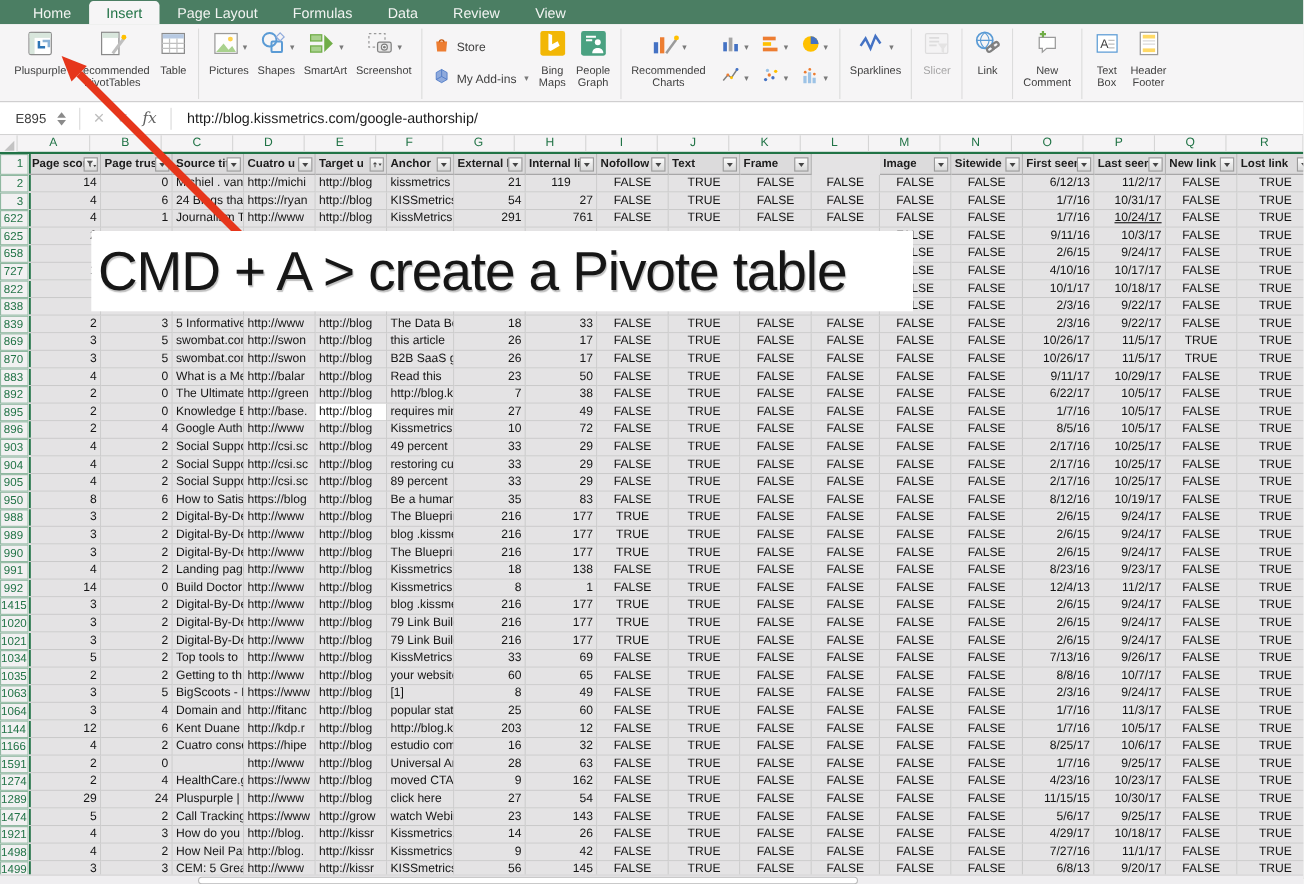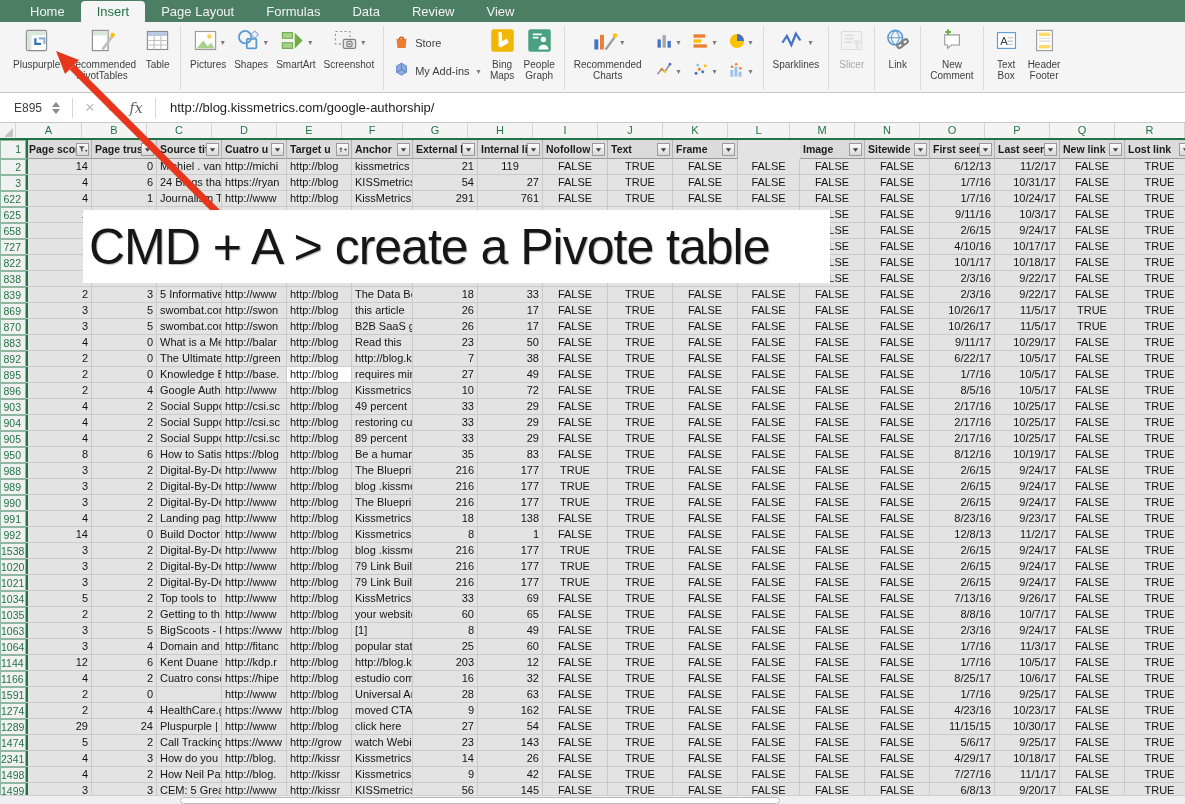--- a/index.html
+++ b/index.html
@@ -602,21 +602,21 @@
           <div class="c al" style="width: 61px;">KissMetrics b</div>
           <div class="c ar" style="width: 65px;">291</div>
           <div class="c ar" style="width: 65px;">761</div>
           <div class="c ac" style="width: 65px;">FALSE</div>
           <div class="c ac" style="width: 65px;">TRUE</div>
           <div class="c ac" style="width: 65px;">FALSE</div>
           <div class="c ac" style="width: 62px;">FALSE</div>
           <div class="c ac" style="width: 65px;">FALSE</div>
           <div class="c ac" style="width: 65px;">FALSE</div>
           <div class="c ar" style="width: 65px;">1/7/16</div>
-          <div class="c ar" style="width: 65px;">10/24/17</div>
+          <div class="c ar" style="width: 65px; text-decoration: underline;">10/24/17</div>
           <div class="c ac" style="width: 65px;">FALSE</div>
           <div class="c ac" style="width: 70px;">TRUE</div>
         </div>
         <div class="r">
           <div class="rh">625</div>
           <div class="c ar c0" style="width: 66px;">2</div>
           <div class="c ar" style="width: 65px;"></div>
           <div class="c al" style="width: 65px;"></div>
           <div class="c al" style="width: 65px;"></div>
           <div class="c al" style="width: 65px;"></div>
@@ -1042,27 +1042,27 @@
           <div class="c al" style="width: 65px;">http://blog</div>
           <div class="c al" style="width: 61px;">Kissmetrics</div>
           <div class="c ar" style="width: 65px;">8</div>
           <div class="c ar" style="width: 65px;">1</div>
           <div class="c ac" style="width: 65px;">FALSE</div>
           <div class="c ac" style="width: 65px;">TRUE</div>
           <div class="c ac" style="width: 65px;">FALSE</div>
           <div class="c ac" style="width: 62px;">FALSE</div>
           <div class="c ac" style="width: 65px;">FALSE</div>
           <div class="c ac" style="width: 65px;">FALSE</div>
-          <div class="c ar" style="width: 65px;">12/8/13</div>
+          <div class="c ar" style="width: 65px;">12/4/13</div>
           <div class="c ar" style="width: 65px;">11/2/17</div>
           <div class="c ac" style="width: 65px;">FALSE</div>
           <div class="c ac" style="width: 70px;">TRUE</div>
         </div>
         <div class="r">
-          <div class="rh">1538</div>
+          <div class="rh">1415</div>
           <div class="c ar c0" style="width: 66px;">3</div>
           <div class="c ar" style="width: 65px;">2</div>
           <div class="c al" style="width: 65px;">Digital-By-De</div>
           <div class="c al" style="width: 65px;">http://www</div>
           <div class="c al" style="width: 65px;">http://blog</div>
           <div class="c al" style="width: 61px;">blog .kissmet</div>
           <div class="c ar" style="width: 65px;">216</div>
           <div class="c ar" style="width: 65px;">177</div>
           <div class="c ac" style="width: 65px;">TRUE</div>
           <div class="c ac" style="width: 65px;">TRUE</div>
@@ -1321,21 +1321,21 @@
           <div class="c ac" style="width: 65px;">FALSE</div>
           <div class="c ac" style="width: 62px;">FALSE</div>
           <div class="c ac" style="width: 65px;">FALSE</div>
           <div class="c ac" style="width: 65px;">FALSE</div>
           <div class="c ar" style="width: 65px;">5/6/17</div>
           <div class="c ar" style="width: 65px;">9/25/17</div>
           <div class="c ac" style="width: 65px;">FALSE</div>
           <div class="c ac" style="width: 70px;">TRUE</div>
         </div>
         <div class="r">
-          <div class="rh">2341</div>
+          <div class="rh">1921</div>
           <div class="c ar c0" style="width: 66px;">4</div>
           <div class="c ar" style="width: 65px;">3</div>
           <div class="c al" style="width: 65px;">How do you</div>
           <div class="c al" style="width: 65px;">http://blog.</div>
           <div class="c al" style="width: 65px;">http://kissr</div>
           <div class="c al" style="width: 61px;">Kissmetrics.c</div>
           <div class="c ar" style="width: 65px;">14</div>
           <div class="c ar" style="width: 65px;">26</div>
           <div class="c ac" style="width: 65px;">FALSE</div>
           <div class="c ac" style="width: 65px;">TRUE</div>

